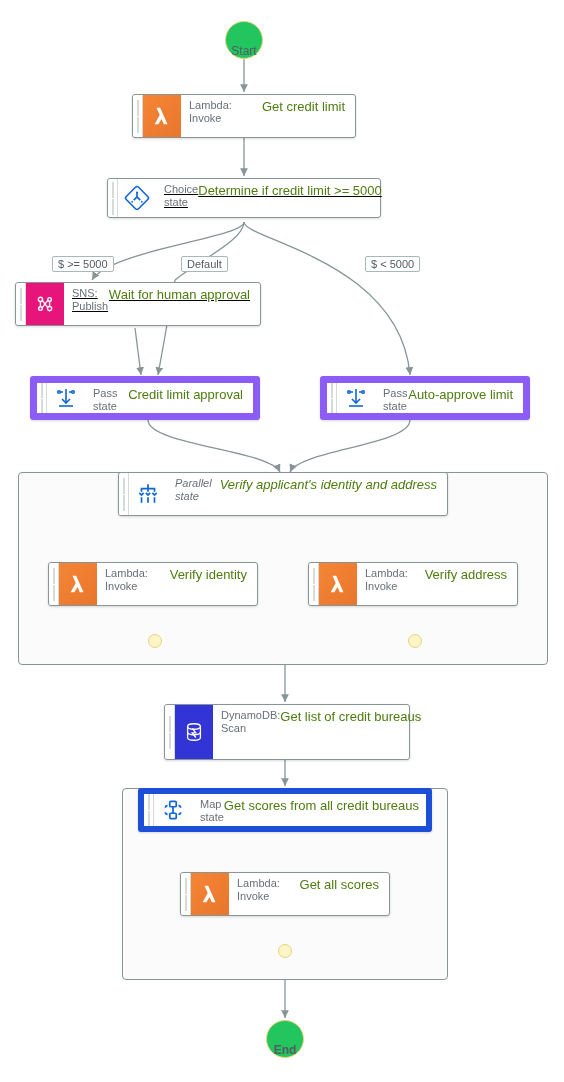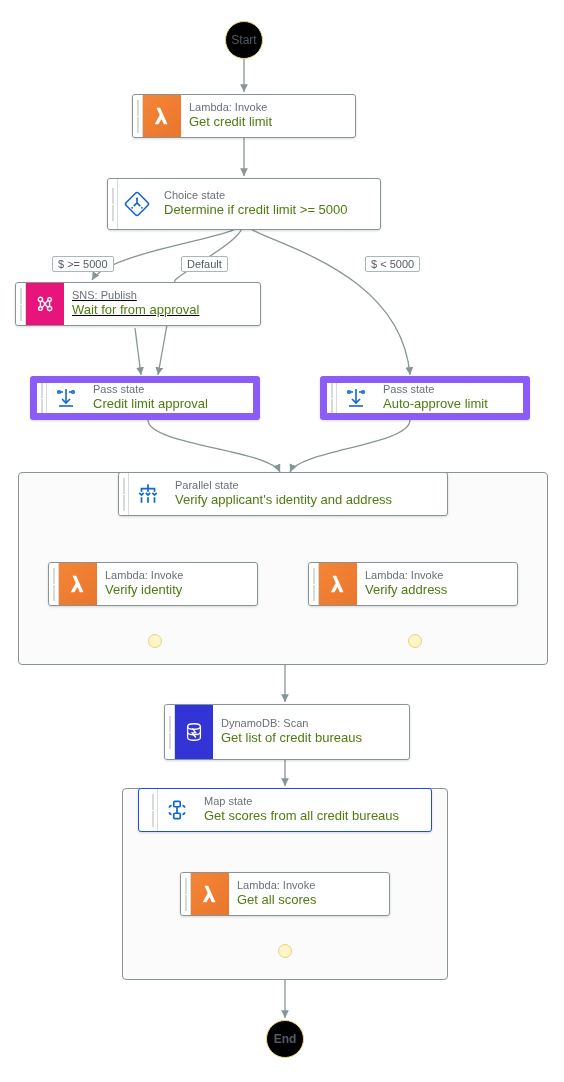--- a/index.html
+++ b/index.html
@@ -1,36 +1,36 @@
 <!DOCTYPE html>
 <html><head>
 <meta charset="utf-8">
 <style>
 * { box-sizing: border-box; margin: 0; padding: 0; }
 body { background: #fff; font-family: -apple-system, BlinkMacSystemFont, "Segoe UI", Arial, sans-serif; width: 564px; height: 1082px; position: relative; }
 .canvas { position: relative; width: 564px; height: 1082px; }
 
-.terminal { position: absolute; width: 38px; height: 38px; border-radius: 50%; background: #000000; border: 1.5px solid #e5d679; display: flex; align-items: center; justify-content: center; font-size: 12px; color: #545b64; }
+.terminal { position: absolute; width: 38px; height: 38px; border-radius: 50%; background: #22c55e; border: 1.5px solid #e5d679; display: flex; align-items: flex-end; justify-content: center; font-size: 12px; color: #545b64; }
 .mini-terminal { position: absolute; width: 14px; height: 14px; border-radius: 50%; background: #fdf4c8; border: 1.5px solid #e5d679; }
 
 .node { position: absolute; background: #fff; border: 1px solid #879596; border-radius: 3px; display: flex; align-items: stretch; filter: drop-shadow(0 1px 1px rgba(0,0,0,0.15)); }
 .grip { width: 10px; background: #fff; border-right: 1px solid #d5dbdb; display: flex; align-items: center; justify-content: center; flex-direction: column; gap: 1px; flex-shrink: 0; border-radius: 3px 0 0 3px; }
 .grip::before, .grip::after { content:""; width:2px; height:16px; background:#d5dbdb; }
 .icon-slot { width: 38px; display:flex; align-items:center; justify-content:center; flex-shrink:0; }
-.txt { padding: 4px 10px 4px 8px; display:flex; flex-direction:column; justify-content:center; }
+.txt { padding: 4px 10px 4px 8px; display:flex; justify-content:center; }
 .type-label { font-size: 11px; color: #687078; line-height:1.2; }
 .main-label { font-size: 13px; color: #4d7c0f; font-weight:400; line-height:1.3; white-space: pre; }
 
 .bg-lambda { background: linear-gradient(135deg, #f58536 0%, #e8762d 100%); }
 .bg-sns { background: #e7157b; }
 .bg-ddb { background: #3334d6; }
 .outline-choice { border:1px solid #879596; }
 .outline-pass { border:7px solid #8b5cf6; }
 .outline-parallel { border:1px solid #879596; }
-.outline-map { border:1px solid #1d4ed8;padding-left:9px; }
+.outline-map { border:6px solid #1d4ed8; }
 
 .container-box { position:absolute; border:1px solid #879596; border-radius:4px; background:#fbfbfb; }
 
 .edge-label { position:absolute; font-size:11px; padding:1px 5px; border:1px solid #aab7b8; background:#fff; color:#545b64; border-radius:2px; }
 
 svg.arrows { position:absolute; top:0; left:0; pointer-events:none; }
 .arrow-line { stroke:#879596; stroke-width:1.3; fill:none; }
 .arrow-head { fill:#879596; }
 </style>
 </head>
@@ -88,21 +88,21 @@
     <svg width="22" height="22" viewBox="0 0 24 24">
           <path fill="#fff" d="M6 3h4l8 18h-4l-2.5-5.6L8 21H4l5.5-10L6 3z"></path>
         </svg>
   </div>
   <div class="txt">
     <span class="type-label">Lambda: Invoke</span>
     <span class="main-label">Get credit limit</span>
   </div>
 </div>
 
-<div class="node outline-choice" style="left:107px; top:178px; width:274px; height:52px;">
+<div class="node outline-choice" style="left:107px; top:178px; width:274px; height:40px;text-decoration:underline;">
   <div class="grip"></div>
   <div class="icon-slot">
     <svg width="26" height="26" viewBox="0 0 24 24">
           <rect x="4" y="4" width="16" height="16" rx="2" fill="none" stroke="#1166d6" stroke-width="1.5" transform="rotate(45 12 12)"></rect>
           <path stroke="#1166d6" stroke-width="1.5" fill="none" d="M12 7v4M12 11l-3 3M12 11l3 3"></path>
           <circle cx="12" cy="7" r="1" fill="#1166d6"></circle>
           <path d="M8 15l-1 1M16 15l1 1" stroke="#1166d6" stroke-width="1.5"></path>
         </svg>
   </div>
   <div class="txt">
@@ -123,21 +123,21 @@
             <circle cx="7" cy="7" r="2.3"></circle>
             <circle cx="17" cy="7" r="2"></circle>
             <circle cx="7" cy="17" r="2"></circle>
             <circle cx="17" cy="17" r="2.3"></circle>
             <path d="M9 8l6 8M9 16l6-8M7 9v6M17 9v6"></path>
           </g>
         </svg>
   </div>
   <div class="txt">
     <span class="type-label">SNS: Publish</span>
-    <span class="main-label">Wait for from approval</span>
+    <span class="main-label">Wait for human approval</span>
   </div>
 </div>
 
 <div class="node outline-pass" style="left:30px; top:376px; width:230px; height:44px;">
   <div class="grip"></div>
   <div class="icon-slot">
     <svg width="24" height="24" viewBox="0 0 24 24">
           <g stroke="#1166d6" stroke-width="1.6" fill="none">
             <path d="M12 3v13"></path>
             <path d="M8 13l4 4 4-4"></path>
@@ -168,21 +168,21 @@
           </g>
         </svg>
   </div>
   <div class="txt">
     <span class="type-label">Pass state</span>
     <span class="main-label">Auto-approve limit</span>
   </div>
 </div>
 
 <div class="container-box" style="left:18px; top:472px; width:530px; height:193px;"></div>
-<div class="node outline-parallel" style="left:118px; top:472px; width:330px; height:44px;">
+<div class="node outline-parallel" style="left:118px; top:472px; width:330px; height:44px;font-style:italic;">
   <div class="grip"></div>
   <div class="icon-slot">
     <svg width="26" height="26" viewBox="0 0 24 24">
           <g stroke="#1166d6" stroke-width="1.6" fill="none">
             <path d="M12 3v4M12 7h-6v3M12 7h6v3M12 7v3"></path>
             <path d="M4 11l2 2 2-2M10 11l2 2 2-2M16 11l2 2 2-2"></path>
             <path d="M6 15v5M12 15v5M18 15v5"></path>
           </g>
         </svg>
   </div>

